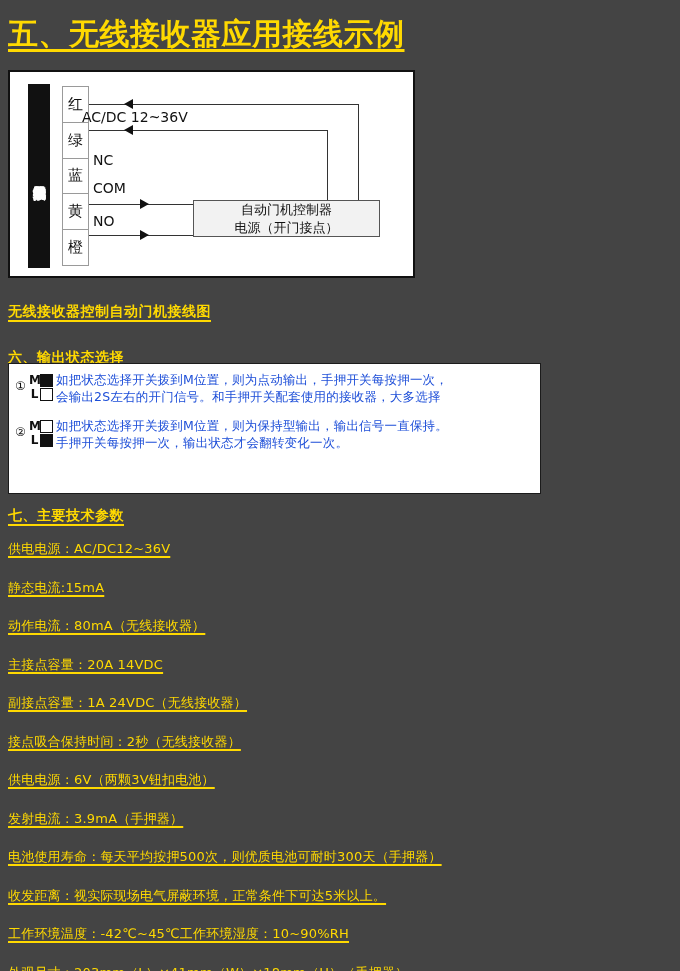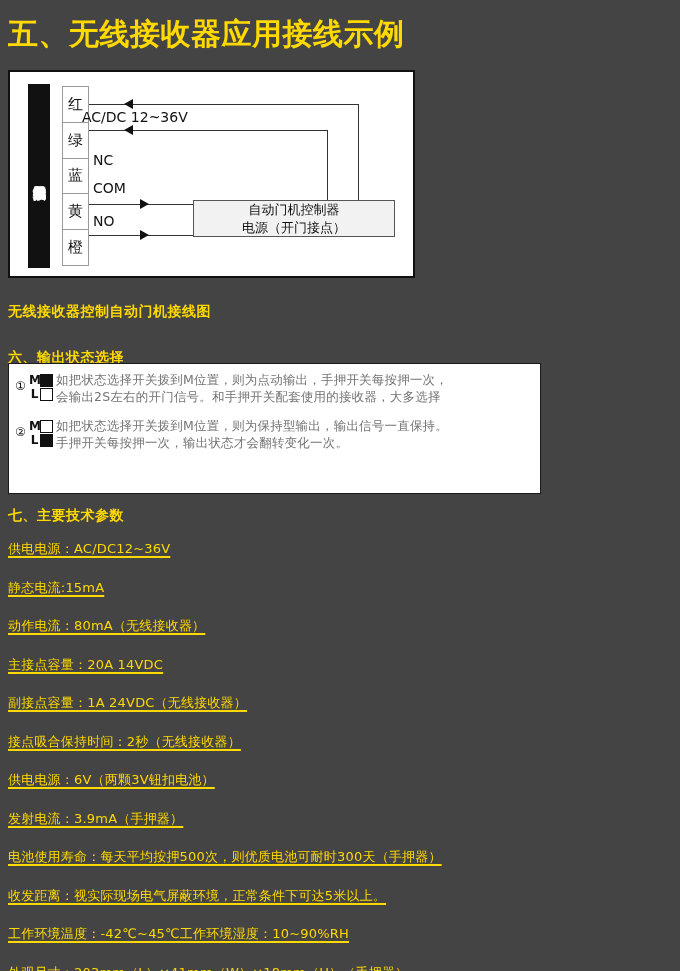--- a/index.html
+++ b/index.html
@@ -13,20 +13,21 @@
     font-family: "DejaVu Sans", "Liberation Sans", sans-serif;
     overflow: hidden;
     position: relative;
   }
 
   
   .section-title {
     position: absolute;
     color: #ffd900;
     font-weight: bold;
+    text-decoration: underline;
     text-underline-offset: 4px;
     text-decoration-thickness: 2px;
     white-space: nowrap;
     letter-spacing: 0.5px;
   }
   #main-title {
     left: 8px;
     top: 14px;
     font-size: 30px;
     text-decoration-thickness: 3px;
@@ -146,21 +147,21 @@
     font-size: 14px;
     color: #111111;
     white-space: nowrap;
   }
 
   
   #controller-box {
     position: absolute;
     left: 183px;
     top: 128px;
-    width: 202px;
+    width: 187px;
     height: 37px;
     border: 1px solid #555555;
     background: #f2f2f2;
     box-sizing: border-box;
     display: flex;
     flex-direction: column;
     align-items: center;
     justify-content: center;
   }
   .controller-line {
@@ -222,21 +223,21 @@
   .switch-cell {
     width: 13px;
     height: 13px;
     border: 1px solid #111111;
     box-sizing: border-box;
   }
   .switch-cell.on  { background: #111111; }
   .switch-cell.off { background: #ffffff; }
   .state-text {
     font-size: 12.5px;
-    color: #737373;
+    color: #1d4ed8;
     line-height: 17px;
     font-family: "DejaVu Sans", "Liberation Sans", sans-serif;
     letter-spacing: 0.2px;
   }
 
   
   #spec-list {
     position: absolute;
     left: 8px;
     top: 540px;

